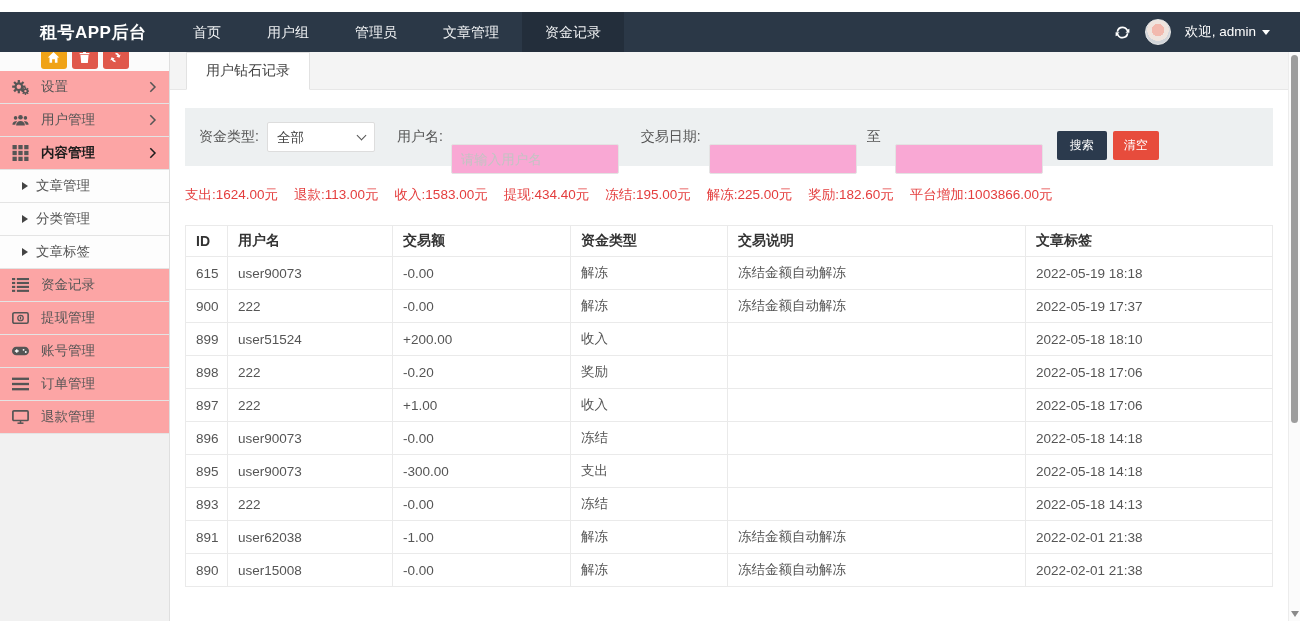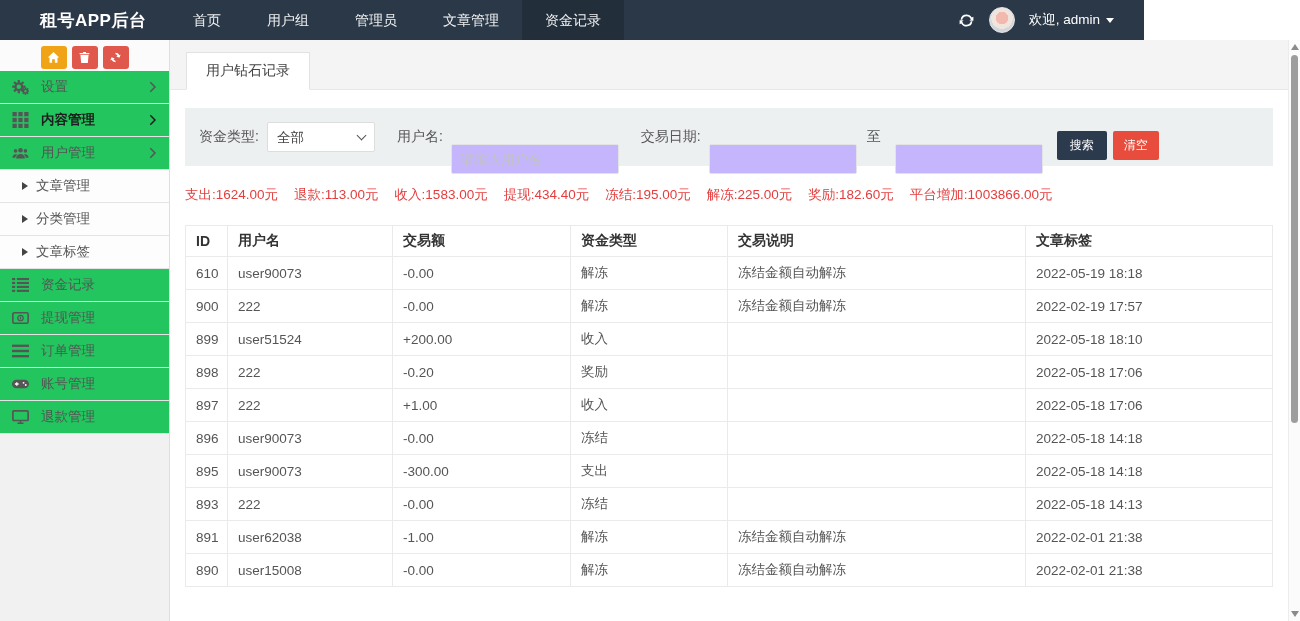--- a/index.html
+++ b/index.html
@@ -1,20 +1,20 @@
 <!DOCTYPE html>
 <html><head>
 <meta charset="utf-8">
 <style>
   html,body{margin:0;padding:0;width:1300px;height:621px;overflow:hidden;background:#fff;
     font-family:"Liberation Sans","DejaVu Sans",sans-serif;}
   *{box-sizing:border-box;}
 
   
-  .navbar{position:absolute;top:0;left:0;width:1144px;height:40px;background:#2b3847;
+  .navbar{position:absolute;top:12px;left:0;width:1300px;height:40px;background:#2b3847;
     display:flex;align-items:center;color:#fff;z-index:5;justify-content:space-between;}
   .brand{width:170px;padding-left:40px;font-size:17px;font-weight:bold;letter-spacing:.5px;white-space:nowrap;}
   .nav-items{display:flex;height:40px;}
   .nav-item{padding:0 23px;height:40px;line-height:40px;font-size:14px;color:#f0f2f4;cursor:pointer;}
   .nav-item.active{background:#232e3b;}
   .nav-right{margin-left:auto;display:flex;align-items:center;padding-right:30px;gap:14px;}
   .refresh{width:17px;height:17px;color:#fff;cursor:pointer;}
   .refresh svg{width:17px;height:17px;}
   .avatar{width:26px;height:26px;border-radius:50%;border:1px solid #e8e8e8;cursor:pointer;
     background:radial-gradient(circle at 50% 42%,#f2b9ae 0 34%,#efe4de 35% 58%,#d2d5da 59%);}
@@ -24,21 +24,21 @@
 
   
   .sidebar{position:absolute;top:40px;left:0;width:170px;height:581px;background:#f1f1f1;
     border-right:1px solid #dfdfdf;}
   .side-toolbar{height:31px;display:flex;justify-content:center;align-items:center;gap:5px;
     background:#fbfbfb;padding-top:3px;}
   .tool-btn{width:26px;height:23px;border-radius:3px;display:flex;align-items:center;justify-content:center;
     cursor:pointer;border:none;}
   .tool-btn svg{width:13px;height:13px;fill:#fff;}
   .menu-item{height:33px;display:flex;align-items:center;padding:0 12px;border-bottom:1px solid #e4e4e4;
-    background:#22c55e;color:#555;font-size:13.5px;cursor:pointer;}
+    background:#fca5a5;color:#555;font-size:13.5px;cursor:pointer;}
   .menu-item.sub{padding-left:22px;background:#fdfdfd;}
   .menu-item.active{font-weight:bold;color:#1d1d1d;}
   .micon{width:20px;height:17px;margin-right:9px;color:#555;display:flex;align-items:center;flex:none;}
   .micon svg{width:17px;height:16px;}
   .tri{width:6px;height:8px;margin-right:8px;color:#444;display:flex;align-items:center;flex:none;}
   .tri svg{width:6px;height:8px;}
   .chev{margin-left:auto;width:8px;height:12px;color:#555;display:flex;align-items:center;}
   .chev svg{width:8px;height:12px;}
   .menu-item.active .chev{color:#1d1d1d;}
 
@@ -49,21 +49,21 @@
     padding:9px 19px;font-size:14px;color:#444;cursor:pointer;}
 
   .filter-panel{margin:18px 27px 0 15px;background:#edf0f1;height:58px;display:flex;align-items:center;
     padding:0 14px;font-size:14px;color:#555;}
   .f-label{white-space:nowrap;}
   .select-wrap{position:relative;margin-left:8px;}
   select.fund-type{height:30px;width:108px;appearance:none;-webkit-appearance:none;padding:0 9px;background:#fff;
     border:1px solid #ddd;border-radius:2px;color:#444;font-size:13.5px;}
   .select-caret{position:absolute;right:10px;top:10px;width:7px;height:7px;border-right:1.6px solid #555;
     border-bottom:1.6px solid #555;transform:rotate(45deg);pointer-events:none;}
-  input.text{height:30px;border:1px solid #e3e3e3;background:#c4b5fd;padding:0 9px;font-size:13.5px;color:#444;
+  input.text{height:30px;border:1px solid #e3e3e3;background:#f9a8d4;padding:0 9px;font-size:13.5px;color:#444;
     border-radius:2px;margin-left:8px;margin-top:44px;}
   input.text::placeholder{color:#c3c3c3;}
   .in-user{width:168px;}
   .in-date{width:148px;}
   .gap{margin-left:22px;}
   .to-label{margin:0 6px 0 10px;color:#555;}
   .btn{height:29px;border:none;border-radius:2px;color:#fff;font-size:12px;cursor:pointer;
     font-family:"Liberation Sans","DejaVu Sans",sans-serif;margin-top:16px;}
   .btn-search{background:#2b3a4d;padding:0 13px;margin-left:14px;}
   .btn-clear{background:#e74c3c;padding:0 11px;margin-left:6px;}
@@ -170,20 +170,38 @@
             </g>
           </svg>
         </span>
         <span>设置</span>
         <span class="chev">
           <svg viewBox="0 0 8 12" fill="none" stroke="currentColor" stroke-width="1.5">
             <path d="M1.3 1.2 6 6l-4.7 4.8"></path>
           </svg>
         </span>
       </div>
+      <div class="menu-item">
+        <span class="micon">
+          <svg viewBox="0 0 20 15" fill="currentColor">
+            <circle cx="4.2" cy="5" r="2.1"></circle>
+            <path d="M.5 13.2c0-2.5 1.6-4.2 3.9-4.2.6 0 1.2.1 1.7.4-1.3 1-2.1 2.3-2.3 3.8z"></path>
+            <circle cx="15.8" cy="5" r="2.1"></circle>
+            <path d="M19.5 13.2c0-2.5-1.6-4.2-3.9-4.2-.6 0-1.2.1-1.7.4 1.3 1 2.1 2.3 2.3 3.8z"></path>
+            <circle cx="10" cy="4.2" r="2.7"></circle>
+            <path d="M4.8 14c0-3.1 2.3-5.2 5.2-5.2s5.2 2.1 5.2 5.2z"></path>
+          </svg>
+        </span>
+        <span>用户管理</span>
+        <span class="chev">
+          <svg viewBox="0 0 8 12" fill="none" stroke="currentColor" stroke-width="1.5">
+            <path d="M1.3 1.2 6 6l-4.7 4.8"></path>
+          </svg>
+        </span>
+      </div>
       <div class="menu-item active">
         <span class="micon">
           <svg viewBox="0 0 15 15" fill="currentColor">
             <rect width="4" height="4"></rect>
             <rect x="5.5" width="4" height="4"></rect>
             <rect x="11" width="4" height="4"></rect>
             <rect y="5.5" width="4" height="4"></rect>
             <rect x="5.5" y="5.5" width="4" height="4"></rect>
             <rect x="11" y="5.5" width="4" height="4"></rect>
             <rect y="11" width="4" height="4"></rect>
@@ -191,38 +209,20 @@
             <rect x="11" y="11" width="4" height="4"></rect>
           </svg>
         </span>
         <span>内容管理</span>
         <span class="chev">
           <svg viewBox="0 0 8 12" fill="none" stroke="currentColor" stroke-width="1.5">
             <path d="M1.3 1.2 6 6l-4.7 4.8"></path>
           </svg>
         </span>
       </div>
-      <div class="menu-item">
-        <span class="micon">
-          <svg viewBox="0 0 20 15" fill="currentColor">
-            <circle cx="4.2" cy="5" r="2.1"></circle>
-            <path d="M.5 13.2c0-2.5 1.6-4.2 3.9-4.2.6 0 1.2.1 1.7.4-1.3 1-2.1 2.3-2.3 3.8z"></path>
-            <circle cx="15.8" cy="5" r="2.1"></circle>
-            <path d="M19.5 13.2c0-2.5-1.6-4.2-3.9-4.2-.6 0-1.2.1-1.7.4 1.3 1 2.1 2.3 2.3 3.8z"></path>
-            <circle cx="10" cy="4.2" r="2.7"></circle>
-            <path d="M4.8 14c0-3.1 2.3-5.2 5.2-5.2s5.2 2.1 5.2 5.2z"></path>
-          </svg>
-        </span>
-        <span>用户管理</span>
-        <span class="chev">
-          <svg viewBox="0 0 8 12" fill="none" stroke="currentColor" stroke-width="1.5">
-            <path d="M1.3 1.2 6 6l-4.7 4.8"></path>
-          </svg>
-        </span>
-      </div>
       <div class="menu-item sub">
         <span class="tri">
           <svg viewBox="0 0 6 8" fill="currentColor">
             <path d="M0 0 6 4 0 8z"></path>
           </svg>
         </span>
         <span>文章管理</span>
       </div>
       <div class="menu-item sub">
         <span class="tri">
@@ -260,38 +260,38 @@
           <svg viewBox="0 0 18 13" fill="none" stroke="currentColor">
             <rect x="0.9" y="0.9" width="16.2" height="11.2" rx="1.6" stroke-width="1.7"></rect>
             <circle cx="9" cy="6.5" r="2.9" stroke-width="1.3"></circle>
             <path d="M9 5v3" stroke-width="1.3"></path>
           </svg>
         </span>
         <span>提现管理</span>
       </div>
       <div class="menu-item">
         <span class="micon">
-          <svg viewBox="0 0 16 12" fill="currentColor">
-            <rect width="16" height="2.2"></rect>
-            <rect y="4.9" width="16" height="2.2"></rect>
-            <rect y="9.8" width="16" height="2.2"></rect>
-          </svg>
-        </span>
-        <span>订单管理</span>
-      </div>
-      <div class="menu-item">
-        <span class="micon">
           <svg viewBox="0 0 20 12">
             <rect y="1" width="20" height="10" rx="5" fill="currentColor"></rect>
             <path d="M3.4 6h4.4M5.6 3.8v4.4" stroke="#fbfbfb" stroke-width="1.5" fill="none"></path>
             <circle cx="13.6" cy="4.6" r="1.1" fill="#fbfbfb"></circle>
             <circle cx="16.2" cy="7.2" r="1.1" fill="#fbfbfb"></circle>
           </svg>
         </span>
         <span>账号管理</span>
+      </div>
+      <div class="menu-item">
+        <span class="micon">
+          <svg viewBox="0 0 16 12" fill="currentColor">
+            <rect width="16" height="2.2"></rect>
+            <rect y="4.9" width="16" height="2.2"></rect>
+            <rect y="9.8" width="16" height="2.2"></rect>
+          </svg>
+        </span>
+        <span>订单管理</span>
       </div>
       <div class="menu-item">
         <span class="micon">
           <svg viewBox="0 0 17 14" fill="none" stroke="currentColor">
             <rect x="0.9" y="0.9" width="15.2" height="9.6" rx="1" stroke-width="1.7"></rect>
             <path d="M5.5 13.2h6" stroke-width="1.5"></path>
             <path d="M8.5 10.7v2.4" stroke-width="1.5"></path>
           </svg>
         </span>
         <span>退款管理</span>
@@ -348,34 +348,34 @@
             <th>ID</th>
             <th>用户名</th>
             <th>交易额</th>
             <th>资金类型</th>
             <th>交易说明</th>
             <th>文章标签</th>
           </tr>
         </thead>
       <tbody>
           <tr>
-            <td>610</td>
+            <td>615</td>
             <td>user90073</td>
             <td>-0.00</td>
             <td>解冻</td>
             <td>冻结金额自动解冻</td>
             <td>2022-05-19 18:18</td>
           </tr>
           <tr>
             <td>900</td>
             <td>222</td>
             <td>-0.00</td>
             <td>解冻</td>
             <td>冻结金额自动解冻</td>
-            <td>2022-02-19 17:57</td>
+            <td>2022-05-19 17:37</td>
           </tr>
           <tr>
             <td>899</td>
             <td>user51524</td>
             <td>+200.00</td>
             <td>收入</td>
             <td></td>
             <td>2022-05-18 18:10</td>
           </tr>
           <tr>

